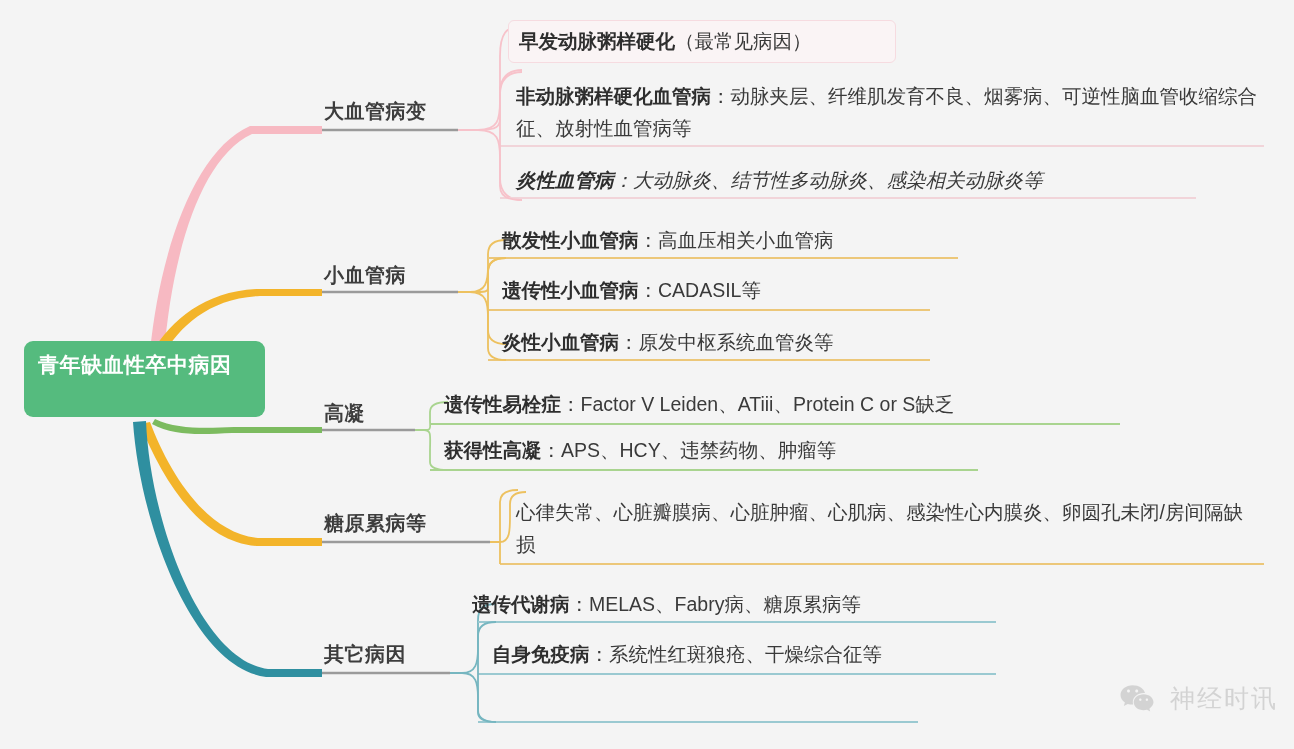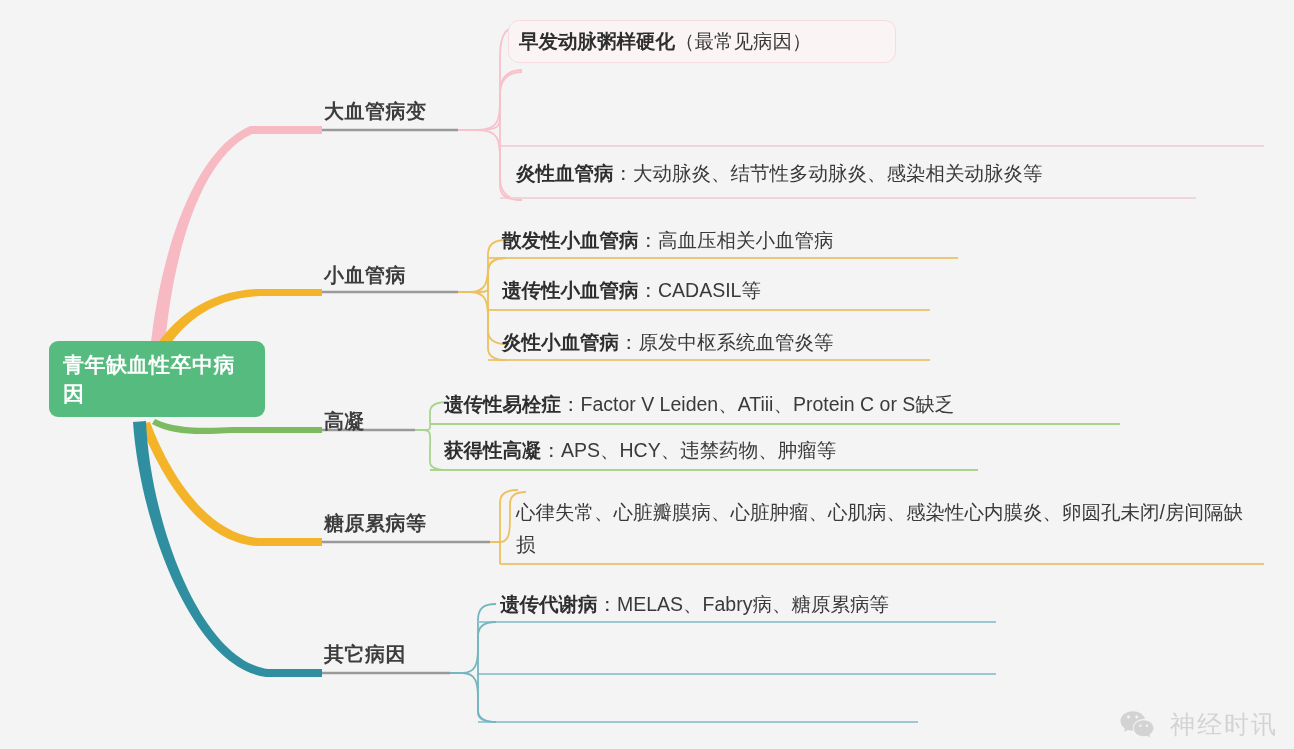--- a/index.html
+++ b/index.html
@@ -22,32 +22,31 @@
     left: 0; top: 0;
     width: 1294px; height: 749px;
     pointer-events: none;
   }
 
   
   .root-node {
     position: absolute;
     left: 24px;
     top: 341px;
-    width: 216px;
+    width: 241px;
     height: 76px;
     background: #55bb7e;
     border-radius: 9px;
     color: #ffffff;
     font-weight: bold;
     font-size: 21px;
     line-height: 29px;
     padding: 9px 14px;
     letter-spacing: 0.5px;
     z-index: 5;
-    margin-left: 25px;
   }
 
   
   .branch-label {
     position: absolute;
     font-weight: bold;
     font-size: 20px;
     color: #3d3d3d;
     letter-spacing: 0.5px;
     white-space: nowrap;
@@ -64,29 +63,29 @@
     z-index: 4;
     padding: 2px 6px 3px 8px;
   }
   .leaf b {
     font-weight: bold;
     color: #2e2e2e;
   }
   .leaf.boxed {
     border: 1.6px solid #f6dbe0;
     background: #faf4f5;
-    border-radius: 11px;
+    border-radius: 6px;
     padding: 4px 12px 5px 10px;
   }
 
   
   .watermark {
     position: absolute;
     right: 16px;
-    bottom: 8px;
+    bottom: 34px;
     display: flex;
     align-items: center;
     gap: 16px;
     opacity: 0.30;
     z-index: 6;
   }
   .watermark .wm-text {
     font-size: 25px;
     color: #8a8a8a;
     letter-spacing: 2px;
@@ -163,32 +162,35 @@
     <path fill="none" stroke="#76b6c0" stroke-width="1.8" d="M478,674 L478,636 C478,626 484,622 496,622"></path>
     <path fill="none" stroke="#76b6c0" stroke-width="1.8" d="M478,674 L478,712 C478,719 484,722 496,722"></path>
   </svg>
 
   <div class="root-node">青年缺血性卒中病因</div>
 
   <div class="branch-label" style="left:324px; top:98px;">大血管病变</div>
 
   <div class="branch-label" style="left:324px; top:262px;">小血管病</div>
 
-  <div class="branch-label" style="left:324px; top:400px;margin-top:8px;">高凝</div>
+  <div class="branch-label" style="left:324px; top:400px;">高凝</div>
 
   <div class="branch-label" style="left:324px; top:510px;">糖原累病等</div>
 
   <div class="branch-label" style="left:324px; top:641px;">其它病因</div>
 
   <div class="leaf boxed" style="left:508px; top:20px; width:388px;">
     <b>早发动脉粥样硬化</b><span>（最常见病因）</span>
   </div>
 
-
-  <div class="leaf" style="left:508px; top:155px; width:700px;">
+  <div class="leaf" style="left:508px; top:78px; width:760px;">
+    <b>非动脉粥样硬化血管病</b><span>：动脉夹层、纤维肌发育不良、烟雾病、可逆性脑血管收缩综合征、放射性血管病等</span>
+  </div>
+
+  <div class="leaf" style="left:508px; top:162px; width:700px;font-style:italic;">
     <b>炎性血管病</b><span>：大动脉炎、结节性多动脉炎、感染相关动脉炎等</span>
   </div>
 
   <div class="leaf" style="left:494px; top:222px; width:470px;">
     <b>散发性小血管病</b><span>：高血压相关小血管病</span>
   </div>
 
   <div class="leaf" style="left:494px; top:272px; width:470px;">
     <b>遗传性小血管病</b><span>：CADASIL等</span>
   </div>
@@ -202,24 +204,27 @@
   </div>
 
   <div class="leaf" style="left:508px; top:494px; width:760px;">
     <b></b><span>心律失常、心脏瓣膜病、心脏肿瘤、心肌病、感染性心内膜炎、卵圆孔未闭/房间隔缺损</span>
   </div>
 
   <div class="leaf" style="left:436px; top:432px; width:560px;">
     <b>获得性高凝</b><span>：APS、HCY、违禁药物、肿瘤等</span>
   </div>
 
-  <div class="leaf" style="left:492px; top:586px; width:520px;">
+  <div class="leaf" style="left:464px; top:586px; width:520px;">
     <b>遗传代谢病</b><span>：MELAS、Fabry病、糖原累病等</span>
   </div>
 
+  <div class="leaf" style="left:484px; top:636px; width:520px;">
+    <b>自身免疫病</b><span>：系统性红斑狼疮、干燥综合征等</span>
+  </div>
 
 
   <div class="watermark">
     <svg class="wechat-icon" width="34" height="30" viewBox="0 0 34 30" xmlns="http://www.w3.org/2000/svg">
       <path fill="#8a8a8a" d="M12.6 1.2C5.9 1.2 0.5 5.6 0.5 11c0 3 1.7 5.7 4.4 7.5L3.8 22l4-2.1c1.4 0.4 2.8 0.6 4.3 0.6 0.4 0 0.8 0 1.1 0 -0.3-0.8-0.4-1.6-0.4-2.5 0-5 4.9-9.1 11-9.1 0.4 0 0.8 0 1.2 0.1C24.1 4.7 19 1.2 12.6 1.2zM8.5 8.6c-0.8 0-1.5-0.7-1.5-1.5 0-0.8 0.7-1.5 1.5-1.5 0.8 0 1.5 0.7 1.5 1.5C10 8 9.3 8.6 8.5 8.6zM16.7 8.6c-0.8 0-1.5-0.7-1.5-1.5 0-0.8 0.7-1.5 1.5-1.5 0.8 0 1.5 0.7 1.5 1.5C18.2 8 17.5 8.6 16.7 8.6z"></path>
       <path fill="#8a8a8a" d="M33.5 18.3c0-4.4-4.4-8-9.9-8 -5.4 0-9.9 3.6-9.9 8 0 4.4 4.4 8 9.9 8 1.2 0 2.3-0.2 3.4-0.5l3.2 1.7 -0.8-2.8C31.6 23 33.5 20.8 33.5 18.3zM20.3 17c-0.7 0-1.2-0.5-1.2-1.2 0-0.7 0.5-1.2 1.2-1.2 0.7 0 1.2 0.5 1.2 1.2C21.5 16.4 21 17 20.3 17zM26.9 17c-0.7 0-1.2-0.5-1.2-1.2 0-0.7 0.5-1.2 1.2-1.2 0.7 0 1.2 0.5 1.2 1.2C28.1 16.4 27.6 17 26.9 17z"></path>
     </svg>
     <span class="wm-text">神经时讯</span>
   </div>
 

